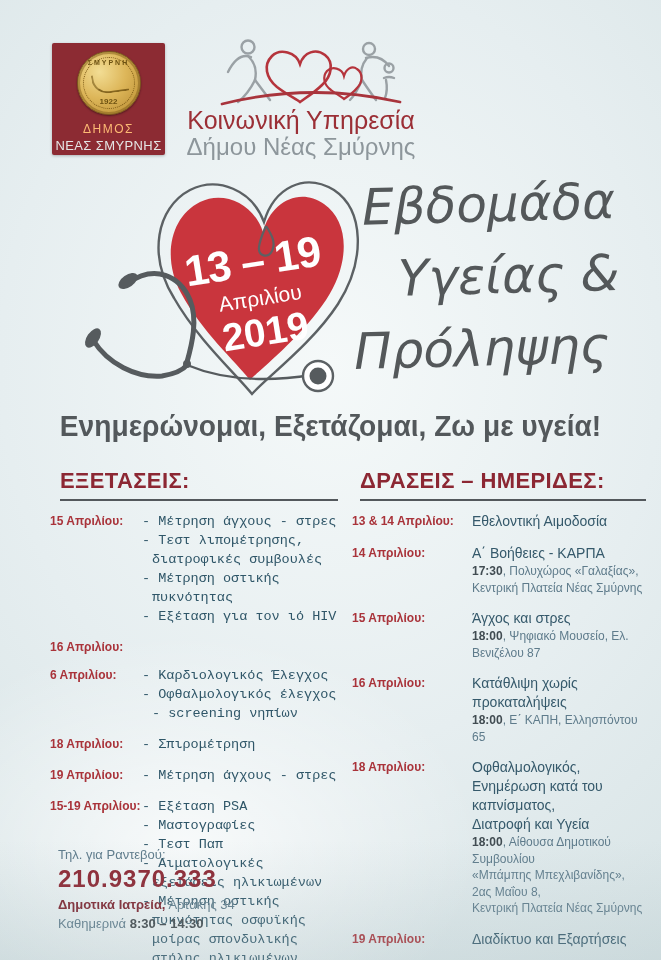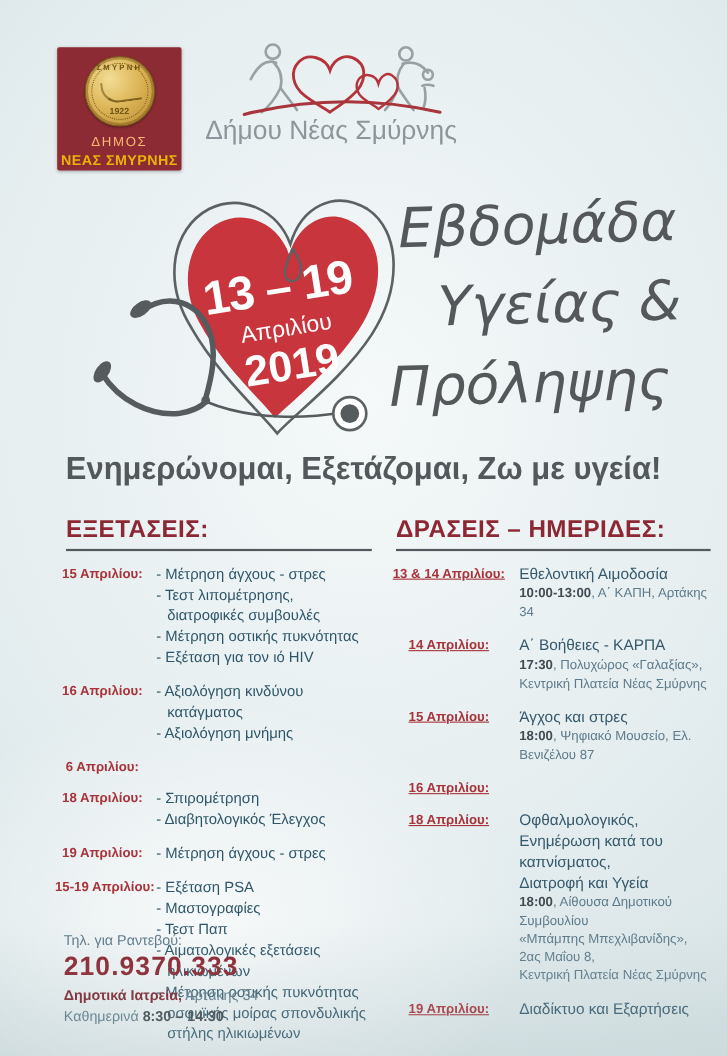--- a/index.html
+++ b/index.html
@@ -21,21 +21,21 @@
   .coin{position:relative;width:62px;height:62px;border-radius:50%;margin-top:8px;
     background:radial-gradient(circle at 35% 32%, #f2dd94 0%, #ddb659 45%, #b5882e 100%);
     border:1px solid #7a5c1d;box-shadow:inset 0 0 0 2px rgba(120,85,20,.45), 0 1px 2px rgba(0,0,0,.4);}
   .coin-inner{position:absolute;inset:5px;border-radius:50%;border:1px dotted #7c5a16;}
   .coin-top{position:absolute;top:7px;left:0;right:0;text-align:center;font-size:7px;font-weight:bold;
     color:#6d5212;letter-spacing:2px;}
   .coin-mark{position:absolute;top:21px;left:14px;width:34px;height:18px;border-bottom:2px solid rgba(110,80,16,.8);
     border-left:2px solid rgba(110,80,16,.55);border-radius:0 0 0 16px;transform:rotate(-8deg);}
   .coin-year{position:absolute;bottom:8px;left:0;right:0;text-align:center;font-size:8px;font-weight:bold;color:#6d5212;}
   .muni-l1{margin-top:7px;font-size:12px;color:#fdba74;letter-spacing:1.5px;}
-  .muni-l2{margin-top:2px;font-size:13px;font-weight:bold;color:#eab308;letter-spacing:.4px;}
+  .muni-l2{margin-top:2px;font-size:13px;font-weight:normal;color:#e5e5e5;letter-spacing:.4px;}
 
   
   .svc-art{position:absolute;left:218px;top:36px;}
   .svc-text{position:absolute;left:178px;top:106px;width:246px;text-align:center;line-height:1.12;}
   .svc-l1{font-size:25px;font-weight:500;color:#9b2f36;}
   .svc-l2{font-size:24px;color:#8d969b;}
 
   
   .hero-art{position:absolute;left:40px;top:176px;}
   .heart-txt{font-family:"Liberation Sans",sans-serif;fill:#ffffff;text-anchor:middle;}
@@ -54,27 +54,27 @@
   .col-right{flex:1;}
   .sec-head{font-size:22px;font-weight:bold;color:#8c2733;letter-spacing:.4px;}
   .col-left .sec-head{margin-left:10px;}
   .col-right .sec-head{margin-left:8px;}
   .rule{border:none;border-bottom:2px solid #53585c;margin:5px 0 11px;}
   .col-left .rule{margin-left:10px;}
   .col-right .rule{margin-left:8px;}
 
   .exam-entry{display:flex;margin-bottom:12px;}
   .exam-date,.event-date{flex:none;font-size:12px;font-weight:bold;color:#a9333a;
-    text-align:center;white-space:nowrap;padding-top:2px;}
+    text-align:left;white-space:nowrap;padding-top:2px;}
   .exam-date{width:86px;}
-  .exam-items{margin-left:6px;}
+  .exam-items{margin-left:6px;font-family:Liberation Mono, monospace;}
   .exam-item{font-size:13.5px;color:#2f5668;line-height:19px;padding-left:10px;text-indent:-10px;}
 
   .event-entry{display:flex;margin-bottom:13px;}
-  .event-date{width:112px;text-decoration:underline;}
+  .event-date{width:112px;}
   .event-body{margin-left:8px;}
   .event-title{font-size:14px;color:#35596b;line-height:19px;}
   .event-detail{font-size:12px;color:#5e7b8b;line-height:16.5px;}
   .event-detail b{color:#414c52;font-weight:bold;}
   .event-detail:first-of-type{margin-top:2px;}
 
   
   .footer{position:absolute;left:58px;top:846px;}
   .f-label{font-size:13px;color:#5e7b8b;line-height:18px;}
   .f-phone{font-size:24px;font-weight:bold;color:#8c2733;letter-spacing:1px;line-height:28px;margin:1px 0 2px;}
@@ -115,20 +115,21 @@
       <path d="M166,42 Q171,40 176,42"></path>
       <path d="M168,44 Q170,54 167,62"></path>
     </g>
     <g fill="none" stroke="#b5343c" stroke-width="2.6" stroke-linecap="round">
       <path d="M82,28 C78,16 62,12 54,20 C45,29 48,42 59,51 C68,58 78,63 82,66 C86,63 96,57 104,49 C114,40 116,26 107,19 C98,12 86,16 82,28 Z"></path>
       <path d="M126,40 C124,32 114,30 109,35 C104,41 106,49 113,54 C118,58 124,61 126,63 C129,61 135,57 139,52 C145,46 145,37 139,33 C134,29 128,33 126,40 Z" stroke-width="2.2"></path>
       <path d="M4,68 Q93,46 182,66" stroke="#a8343c" stroke-width="2.8"></path>
     </g>
   </svg>
   <div class="svc-text">
+    <div class="svc-l1">Κοινωνική Υπηρεσία</div>
     <div class="svc-l2">Δήμου Νέας Σμύρνης</div>
   </div>
 
   <svg class="hero-art" width="330" height="228" viewBox="0 0 330 228">
 
     <path d="M224,46 C212,14 178,0 150,14 C116,32 108,80 134,122 C158,164 196,198 212,218 C226,202 272,168 298,128 C326,84 324,34 294,14 C264,-4 234,12 224,46 Z" fill="none" stroke="#5c6164" stroke-width="2.4"></path>
 
     <path d="M223,56 C214,28 184,14 160,26 C130,41 122,82 141,117 C162,156 196,186 210,204 C222,192 262,160 286,124 C310,88 310,46 284,28 C258,10 230,28 223,56 Z" fill="#c9353d"></path>
 
     <path d="M226,50 c6,9 10,17 6,25 c-4,8 -14,5 -13,-4 c1,-8 4,-14 7,-21" fill="none" stroke="#5c6164" stroke-width="2.2"></path>
@@ -168,33 +169,32 @@
             <div class="exam-date">15 Απριλίου:</div>
             <div class="exam-items">
               <div class="exam-item">- Μέτρηση άγχους - στρες</div>
               <div class="exam-item">- Τεστ λιπομέτρησης, διατροφικές συμβουλές</div>
               <div class="exam-item">- Μέτρηση οστικής πυκνότητας</div>
               <div class="exam-item">- Εξέταση για τον ιό HIV</div>
             </div>
           </div>
           <div class="exam-entry">
             <div class="exam-date">16 Απριλίου:</div>
-            <div class="exam-items">
-              <div class="exam-item">- Αξιολόγηση κινδύνου κατάγματος</div>
-              <div class="exam-item">- Αξιολόγηση μνήμης</div>
-            </div>
           </div>
           <div class="exam-entry">
             <div class="exam-date">6 Απριλίου:</div>
+            <div class="exam-items">
+              <div class="exam-item">- Καρδιολογικός Έλεγχος</div>
+              <div class="exam-item">- Οφθαλμολογικός έλεγχος - screening νηπίων</div>
+            </div>
           </div>
           <div class="exam-entry">
             <div class="exam-date">18 Απριλίου:</div>
             <div class="exam-items">
               <div class="exam-item">- Σπιρομέτρηση</div>
-              <div class="exam-item">- Διαβητολογικός Έλεγχος</div>
             </div>
           </div>
           <div class="exam-entry">
             <div class="exam-date">19 Απριλίου:</div>
             <div class="exam-items">
               <div class="exam-item">- Μέτρηση άγχους - στρες</div>
             </div>
           </div>
           <div class="exam-entry">
             <div class="exam-date">15-19 Απριλίου:</div>
@@ -209,40 +209,43 @@
         </div>
     </div>
     <div class="col-right">
       <div class="sec-head">ΔΡΑΣΕΙΣ – ΗΜΕΡΙΔΕΣ:</div>
       <hr class="rule">
       <div>
           <div class="event-entry">
             <div class="event-date">13 &amp; 14 Απριλίου:</div>
             <div class="event-body">
               <div class="event-title">Εθελοντική Αιμοδοσία</div>
-              <div class="event-detail"><b>10:00-13:00</b>, Α΄ ΚΑΠΗ, Αρτάκης 34</div>
             </div>
           </div>
           <div class="event-entry">
             <div class="event-date">14 Απριλίου:</div>
             <div class="event-body">
               <div class="event-title">Α΄ Βοήθειες - ΚΑΡΠΑ</div>
               <div class="event-detail"><b>17:30</b>, Πολυχώρος «Γαλαξίας»,</div>
               <div class="event-detail">Κεντρική Πλατεία Νέας Σμύρνης</div>
             </div>
           </div>
           <div class="event-entry">
             <div class="event-date">15 Απριλίου:</div>
             <div class="event-body">
               <div class="event-title">Άγχος και στρες</div>
               <div class="event-detail"><b>18:00</b>, Ψηφιακό Μουσείο, Ελ. Βενιζέλου 87</div>
             </div>
           </div>
           <div class="event-entry">
             <div class="event-date">16 Απριλίου:</div>
+            <div class="event-body">
+              <div class="event-title">Κατάθλιψη χωρίς προκαταλήψεις</div>
+              <div class="event-detail"><b>18:00</b>, Ε΄ ΚΑΠΗ, Ελλησπόντου 65</div>
+            </div>
           </div>
           <div class="event-entry">
             <div class="event-date">18 Απριλίου:</div>
             <div class="event-body">
               <div class="event-title">Οφθαλμολογικός,</div>
               <div class="event-title">Ενημέρωση κατά του καπνίσματος,</div>
               <div class="event-title">Διατροφή και Υγεία</div>
               <div class="event-detail"><b>18:00</b>, Αίθουσα Δημοτικού Συμβουλίου</div>
               <div class="event-detail">«Μπάμπης Μπεχλιβανίδης», 2ας Μαΐου 8,</div>
               <div class="event-detail">Κεντρική Πλατεία Νέας Σμύρνης</div>

